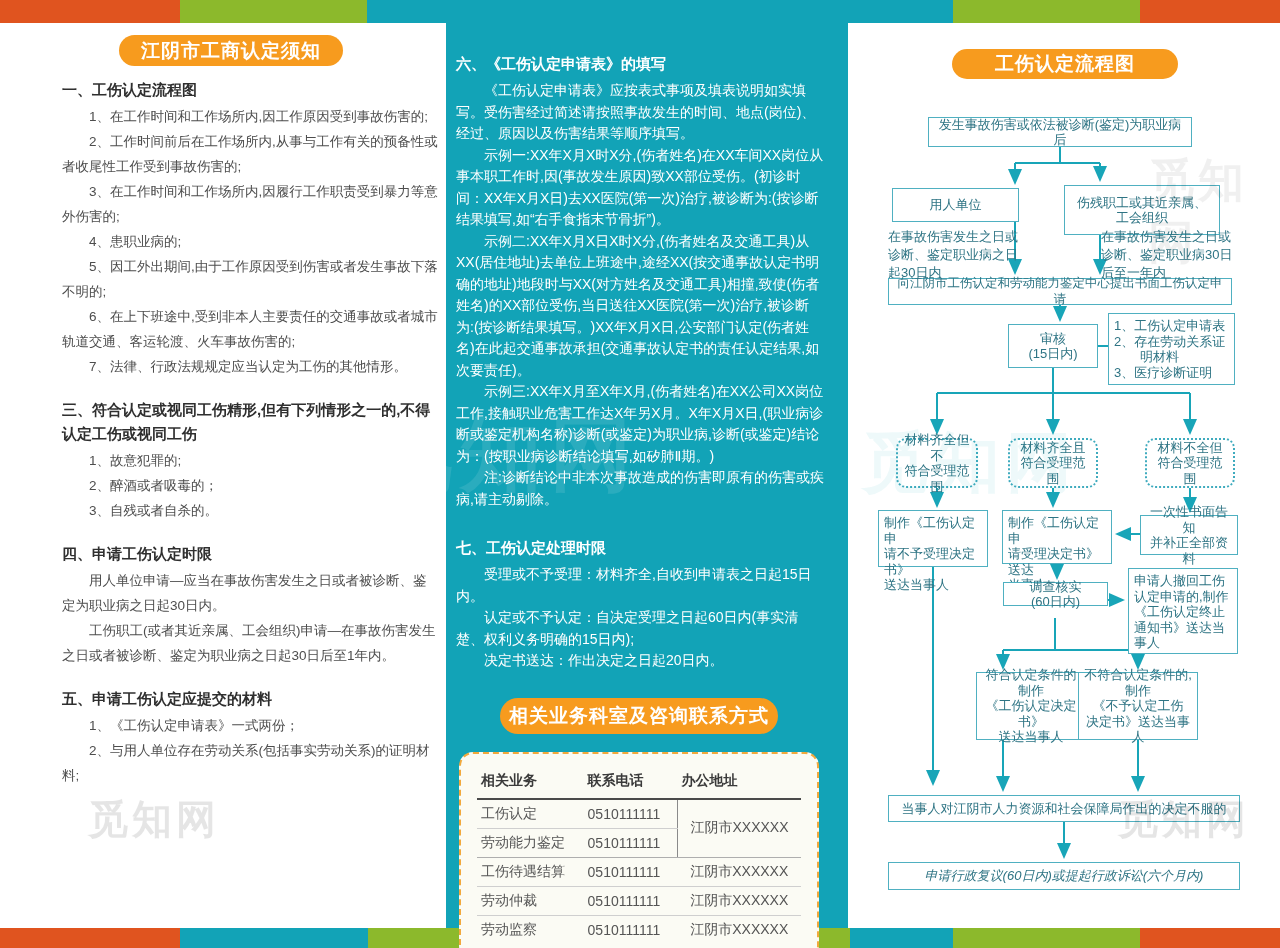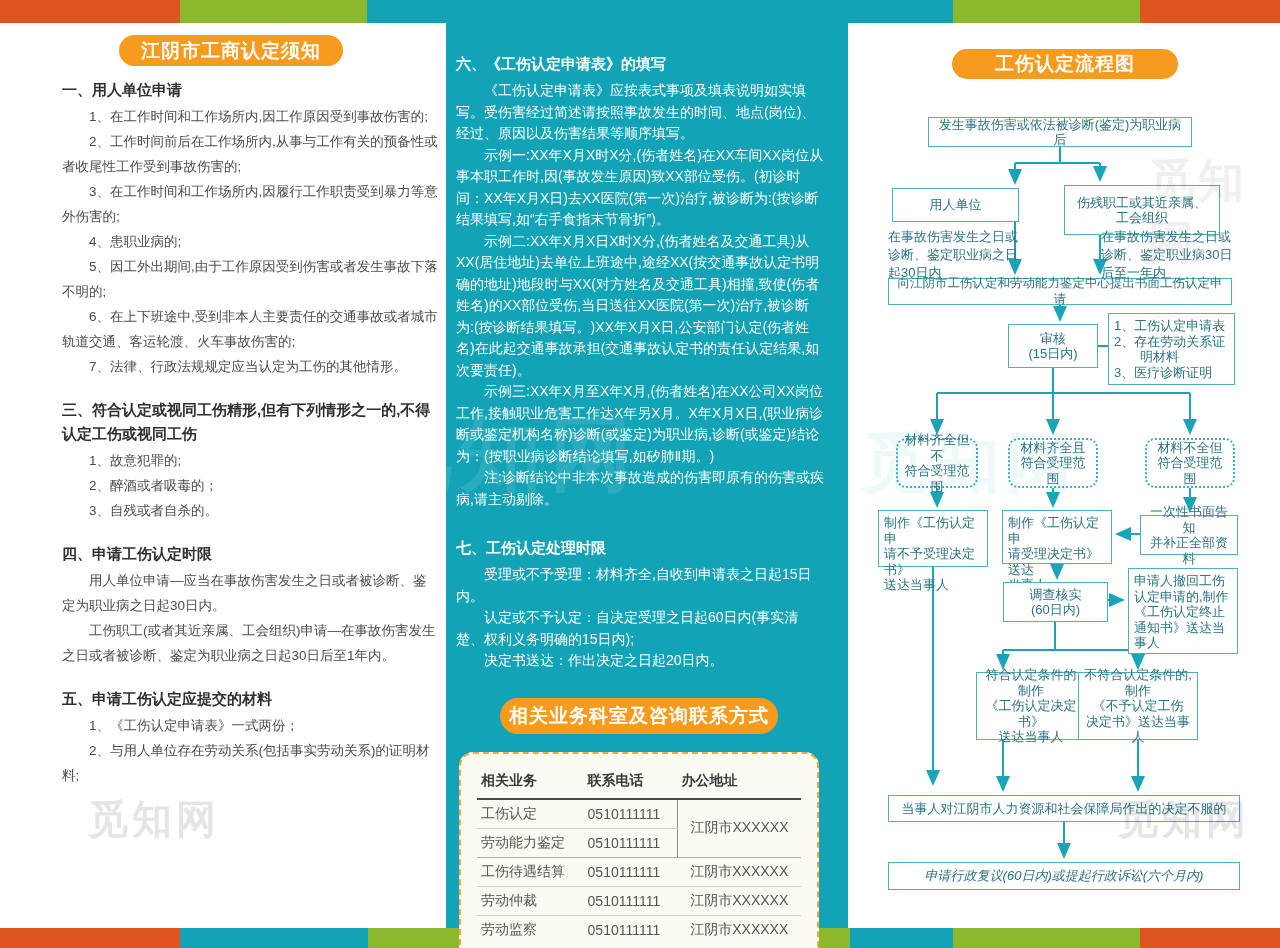--- a/index.html
+++ b/index.html
@@ -76,21 +76,21 @@
   <div class="seg" style="left:1140px;top:928px;width:140px;height:20px;background:#e0541f;"></div>
 
   <div class="middle-panel"></div>
 
   <div class="left-panel">
     <div class="pill lp-banner">
       <span>江阴市工商认定须知</span>
     </div>
     <div class="lp-body">
       <div class="lp-section">
-        <p class="lp-heading">一、用人单位申请</p>
+        <p class="lp-heading">一、工伤认定流程图</p>
         <p class="lp-item">1、在工作时间和工作场所内,因工作原因受到事故伤害的;</p>
         <p class="lp-item">2、工作时间前后在工作场所内,从事与工作有关的预备性或者收尾性工作受到事故伤害的;</p>
         <p class="lp-item">3、在工作时间和工作场所内,因履行工作职责受到暴力等意外伤害的;</p>
         <p class="lp-item">4、患职业病的;</p>
         <p class="lp-item">5、因工外出期间,由于工作原因受到伤害或者发生事故下落不明的;</p>
         <p class="lp-item">6、在上下班途中,受到非本人主要责任的交通事故或者城市轨道交通、客运轮渡、火车事故伤害的;</p>
         <p class="lp-item">7、法律、行政法规规定应当认定为工伤的其他情形。</p>
       </div>
       <div class="lp-section">
         <p class="lp-heading">三、符合认定或视同工伤精形,但有下列情形之一的,不得认定工伤或视同工伤</p>
@@ -252,21 +252,21 @@
 请不予受理决定书》
 送达当事人</div>
 
     <div class="fnode left" style="left:154px;top:487px;width:110px;height:54px;">制作《工伤认定申
 请受理决定书》送达
 当事人</div>
 
     <div class="fnode" style="left:292px;top:492px;width:98px;height:40px;">一次性书面告知
 并补正全部资料</div>
 
-    <div class="fnode" style="left:155px;top:559px;width:105px;height:40px;">调查核实
+    <div class="fnode" style="left:155px;top:559px;width:105px;height:24px;">调查核实
 (60日内)</div>
 
     <div class="fnode left" style="left:280px;top:545px;width:110px;height:86px;">申请人撤回工伤
 认定申请的,制作
 《工伤认定终止
 通知书》送达当
 事人</div>
 
     <div class="fnode" style="left:100px;top:649px;width:110px;height:68px;margin-left:28px;">符合认定条件的
 制作

